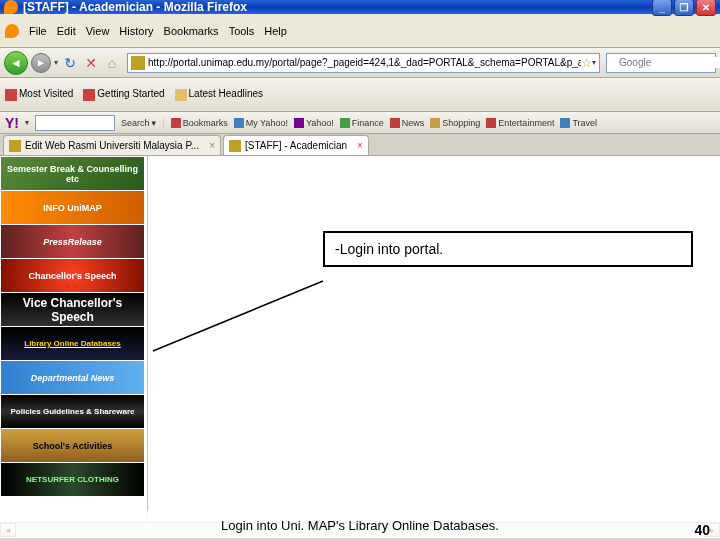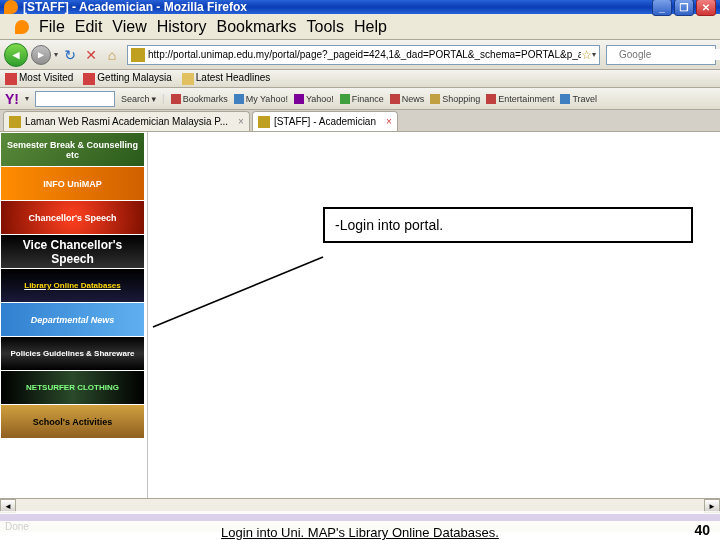--- a/index.html
+++ b/index.html
@@ -7,42 +7,42 @@
 
   
   .titlebar { background: linear-gradient(to bottom, #2762d8, #0a3db5 50%, #2762d8); height: 14px; display: flex; align-items: center; padding: 0 4px; color: #fff; font-weight: bold; font-size: 12px; }
   .titlebar .icon { width: 14px; height: 14px; background: #ff8c00; border-radius: 50% 50% 50% 0; margin-right: 5px; }
   .titlebar .title { flex: 1; }
   .winbtns { display: flex; gap: 2px; }
   .winbtn { width: 20px; height: 17px; background: linear-gradient(to bottom,#7aa0e8,#3262c6); border: 1px solid #1a3a8a; border-radius: 3px; display: flex; align-items: center; justify-content: center; color: #fff; font-size: 10px; font-weight: bold; }
   .winbtn.close { background: linear-gradient(to bottom,#f08080,#d03535); border-color: #a02020; }
 
   
-  .menubar { background: #ece9d8; height: 26px; display: flex; align-items: center; padding: 0 15px; border-bottom: 1px solid #aca899; font-size: 16px; }
+  .menubar { background: #ece9d8; height: 34px; display: flex; align-items: center; padding: 0 5px; border-bottom: 1px solid #aca899; font-size: 11px; }
   .menubar span { margin-right: 10px; cursor: default; }
   .ffico { width: 14px; height: 14px; background: #ff8c00; border-radius: 50% 50% 50% 0; margin-right: 5px; display: inline-block; }
 
   
   .navbar { background: linear-gradient(to bottom,#f4f3ee,#e0ddcf); height: 30px; display: flex; align-items: center; padding: 0 4px; border-bottom: 1px solid #aca899; gap: 3px; }
   .navbtn { width: 24px; height: 24px; border-radius: 50%; display: flex; align-items: center; justify-content: center; font-size: 12px; color: #fff; font-weight: bold; }
   .back { background: linear-gradient(to bottom,#7fd84a,#2e9e2e); border: 1px solid #258025; }
   .fwd { background: linear-gradient(to bottom,#c0c0c0,#909090); border: 1px solid #707070; width: 20px; height: 20px; font-size: 10px; }
   .dd { font-size: 8px; color: #444; }
   .reload { width: 18px; height: 18px; color: #2268c0; font-size: 14px; display: flex; align-items: center; justify-content: center; }
   .stop { width: 18px; height: 18px; color: #d04040; font-size: 14px; display: flex; align-items: center; justify-content: center; }
   .home { width: 18px; height: 18px; color: #c09030; font-size: 14px; display: flex; align-items: center; justify-content: center; }
   .urlbar { flex: 1; height: 20px; background: #fff; border: 1px solid #7f9db9; display: flex; align-items: center; padding: 0 3px; font-size: 10px; margin: 0 3px; }
   .urlbar .favicon { width: 14px; height: 14px; background: #c0a020; margin-right: 3px; }
   .urlbar input { border: none; flex: 1; font-size: 10px; outline: none; }
   .star { color: #c0a020; font-size: 12px; }
   .gsearch { width: 110px; height: 20px; background: #fff; border: 1px solid #7f9db9; display: flex; align-items: center; padding: 0 9px; font-size: 10px; }
   .gsearch .gico { width: 14px; height: 14px; margin-right: 3px; background: linear-gradient(45deg,#4285f4,#ea4335,#fbbc05,#34a853); border-radius: 2px; }
 
   
-  .bookbar { background: linear-gradient(to bottom,#f4f3ee,#e0ddcf); height: 18px; display: flex; align-items: center; padding: 0 5px; border-bottom: 1px solid #aca899; font-size: 10px; gap: 10px; }
+  .bookbar { background: linear-gradient(to bottom,#f4f3ee,#e0ddcf); height: 34px; display: flex; align-items: center; padding: 0 5px; border-bottom: 1px solid #aca899; font-size: 10px; gap: 10px; }
   .bookbar .bico { width: 12px; height: 12px; display: inline-block; vertical-align: middle; margin-right: 2px; }
   .bico.red { background: #d04040; }
   .bico.folder { background: #e0c060; }
 
   
   .ybar { background: linear-gradient(to bottom,#f4f3ee,#e0ddcf); height: 22px; display: flex; align-items: center; padding: 0 5px; border-bottom: 1px solid #aca899; font-size: 10px; gap: 6px; }
   .ylogo { font-weight: bold; color: #7b0099; font-size: 14px; }
   .ysearch { width: 80px; height: 16px; border: 1px solid #7f9db9; background: #fff; }
   .ylink { display: flex; align-items: center; gap: 2px; color: #333; font-size: 9px; }
   .ylink .yi { width: 10px; height: 10px; background: #7b0099; display: inline-block; }
@@ -80,21 +80,21 @@
 
   
   .hscroll { height: 16px; background: #ece9d8; display: flex; border-top: 1px solid #aca899; }
   .hscroll .btn { width: 16px; height: 14px; background: linear-gradient(to bottom,#fff,#d4d0c8); border: 1px solid #aca899; display: flex; align-items: center; justify-content: center; font-size: 8px; }
   .hscroll .track { flex: 1; background: #f0eee4; }
 
   
   .status { height: 18px; background: #ece9d8; border-top: 7px solid #4c1d95; display: flex; align-items: center; padding: 0 5px; font-size: 10px; }
 
   
-  .caption { position: absolute; bottom: 0; left: 0; right: 0; height: 29px; display: flex; align-items: flex-end; justify-content: center; font-size: 13px; background: rgba(255,255,255,0.8); text-decoration: underline; }
+  .caption { position: absolute; bottom: 0; left: 0; right: 0; height: 29px; display: flex; align-items: center; justify-content: center; font-size: 13px; background: rgba(255,255,255,0.8); }
   .pagenum { position: absolute; bottom: 2px; right: 10px; font-size: 14px; font-weight: bold; }
 </style>
 </head>
 <body>
 
 <div class="titlebar">
   <span class="icon"></span>
   <span class="title">[STAFF] - Academician - Mozilla Firefox</span>
   <div class="winbtns">
     <div class="winbtn">_</div>
@@ -128,21 +128,21 @@
     <span class="dd">▾</span>
   </div>
   <div class="gsearch">
     <span class="gico"></span>
     <input style="border: none; flex: 1 1 0%; font-size: 10px; outline: none; color: rgb(153, 153, 153);" placeholder="Google">
   </div>
 </div>
 
 <div class="bookbar">
   <span><span class="bico red"></span><span>Most Visited</span></span>
-  <span><span class="bico red"></span><span>Getting Malaysia</span></span>
+  <span><span class="bico red"></span><span>Getting Started</span></span>
   <span><span class="bico folder"></span><span>Latest Headlines</span></span>
 </div>
 
 <div class="ybar">
   <span class="ylogo"><span>Y!</span></span>
   <span class="dd">▾</span>
   <input class="ysearch" style="">
   <span class="ylink">
       <span>Search</span> 
       <span>▾</span>
@@ -178,58 +178,61 @@
     </span>
   <span class="ylink">
       <span class="yi c"></span>
       <span>Travel</span>
     </span>
 </div>
 
 <div class="tabbar">
   <div class="tab">
     <span class="tico"></span>
-    <span>Laman Web Rasmi Academician Malaysia P...</span>
+    <span>Edit Web Rasmi Universiti Malaysia P...</span>
     <span class="xx">×</span>
   </div>
   <div class="tab active">
     <span class="tico"></span>
     <span>[STAFF] - Academician</span>
     <span class="xx red">×</span>
   </div>
 </div>
 
 <div class="content">
   <div class="sidebar">
     <div class="banner b0">
         <span>Semester Break &amp; Counselling etc</span>
       </div>
     <div class="banner b1">
         <span>INFO UniMAP</span>
       </div>
+    <div class="banner b2">
+        <span>PressRelease</span>
+      </div>
     <div class="banner b3">
         <span>Chancellor's Speech</span>
       </div>
     <div class="banner b4">
         <span>Vice Chancellor's Speech</span>
       </div>
     <div class="banner b5">
         <span class="txt">Library Online Databases</span>
       </div>
     <div class="banner b6">
         <span>Departmental News</span>
       </div>
     <div class="banner b7">
         <span>Policies Guidelines &amp; Shareware</span>
       </div>
+    <div class="banner b9">
+        <span>School's Activities</span>
+      </div>
     <div class="banner b10">
         <span>NETSURFER CLOTHING</span>
-      </div>
-    <div class="banner b9">
-        <span>School's Activities</span>
       </div>
   </div>
   <div class="main">
     <div class="arrow">
       <svg width="180" height="90">
           <line x1="0" y1="70" x2="170" y2="0" stroke="#000" stroke-width="1.5"></line>
         </svg>
     </div>
     <div class="callout">
       <div>-Login into portal.</div>

